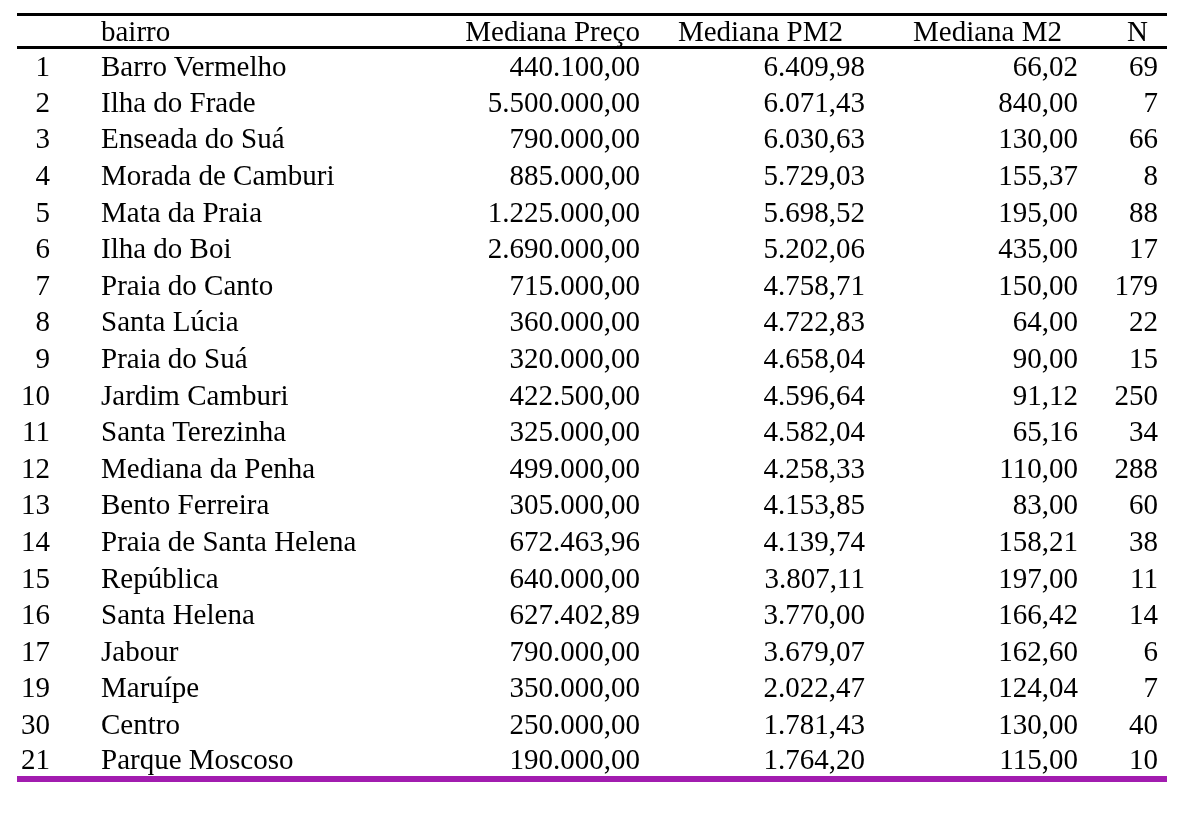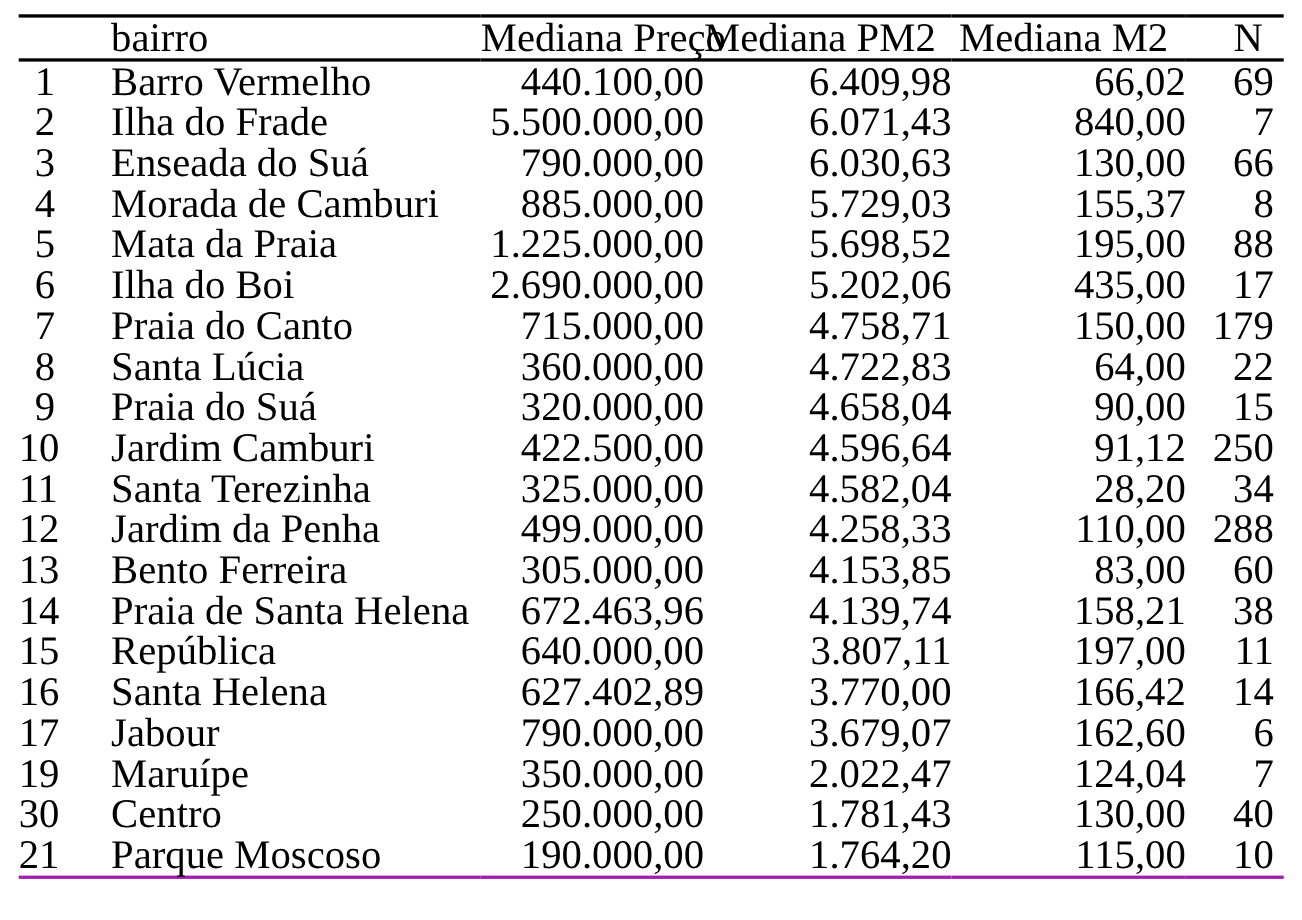--- a/index.html
+++ b/index.html
@@ -12,23 +12,23 @@
     position: relative;
     overflow: hidden;
   }
   table.doc-table {
     position: absolute;
     left: 17px;
     top: 13px;
     width: 1150px;
     border-collapse: collapse;
     table-layout: fixed;
-    font-size: 37px;
+    font-size: 29px;
     border-top: 3px solid #000;
-    border-bottom: 3px solid #a21caf;
+    border-bottom: 6px solid #a21caf;
   }
   thead { border-bottom: 3px solid #000; }
   thead tr { height: 33px; }
   tbody tr { height: 36.6px; }
   th, td {
     padding: 0;
     margin: 0;
     white-space: nowrap;
     font-weight: normal;
     vertical-align: middle;
@@ -153,27 +153,27 @@
     <td class="c-num c-pm2-td">4.596,64</td>
     <td class="c-num c-m2-td">91,12</td>
     <td class="c-num c-n">250</td>
   </tr>
 
   <tr>
     <td class="c-index">11</td>
     <td class="c-bairro">Santa Terezinha</td>
     <td class="c-num">325.000,00</td>
     <td class="c-num c-pm2-td">4.582,04</td>
-    <td class="c-num c-m2-td">28,20</td>
+    <td class="c-num c-m2-td">65,16</td>
     <td class="c-num c-n">34</td>
   </tr>
 
   <tr>
     <td class="c-index">12</td>
-    <td class="c-bairro">Jardim da Penha</td>
+    <td class="c-bairro">Mediana da Penha</td>
     <td class="c-num">499.000,00</td>
     <td class="c-num c-pm2-td">4.258,33</td>
     <td class="c-num c-m2-td">110,00</td>
     <td class="c-num c-n">288</td>
   </tr>
 
   <tr>
     <td class="c-index">13</td>
     <td class="c-bairro">Bento Ferreira</td>
     <td class="c-num">305.000,00</td>

